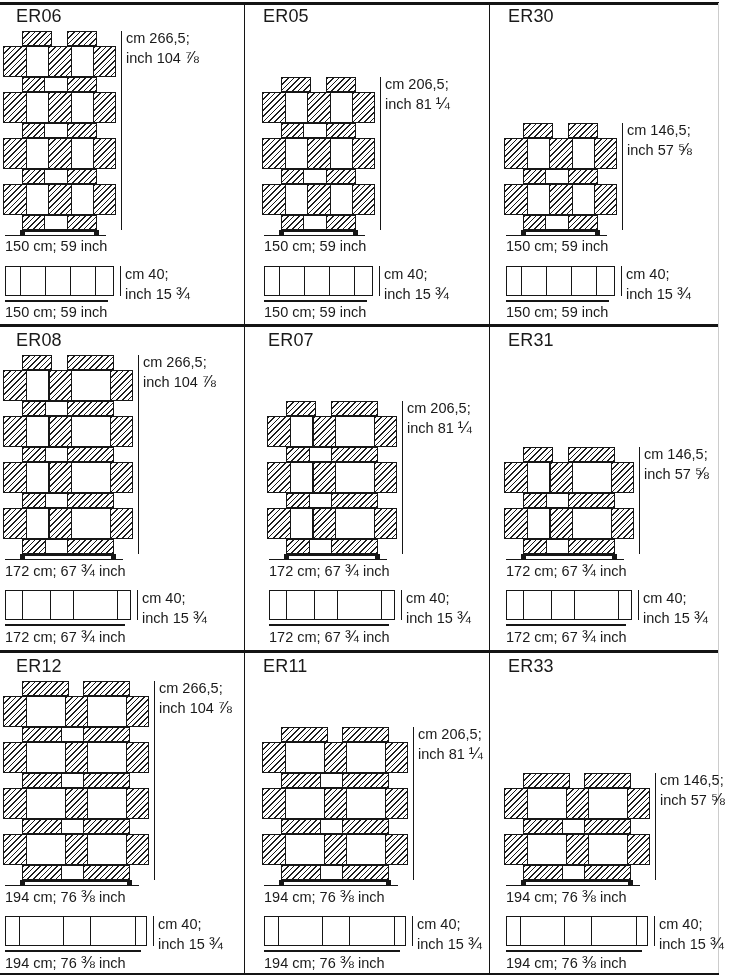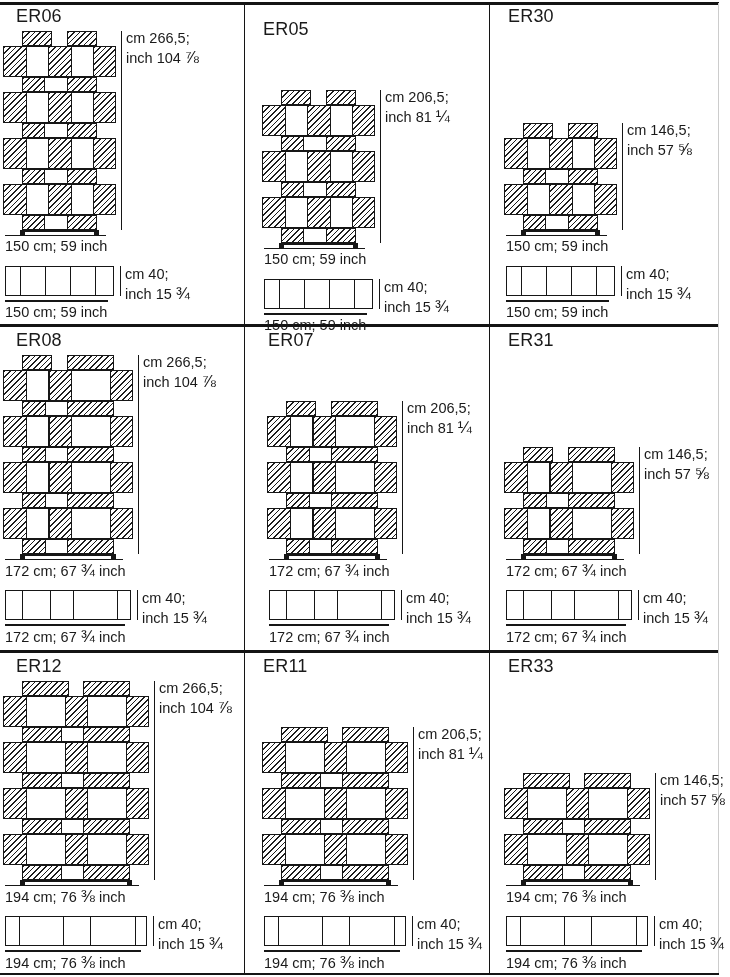--- a/index.html
+++ b/index.html
@@ -83,21 +83,21 @@
           <div class="bdiv" style="left: 39.2px;"></div>
           <div class="bdiv" style="left: 64.3px;"></div>
           <div class="bdiv" style="left: 89.4px;"></div>
         </div>
         <div class="dl-v" style="left: 119.5px; top: 263px; height: 30px;"></div>
         <div class="dim" style="left: 125px; top: 262px;">cm 40;</div>
         <div class="dim" style="left: 125px; top: 281px;">inch 15 <span class="frac">¾</span></div>
         <div class="dl-h" style="left: 5px; top: 297px; width: 103px;"></div>
         <div class="dim" style="left: 5px; top: 300px;">150 cm; 59 inch</div>
       </div>
-      <div class="cell" style="left: 245px; top: 16px; width: 244px; height: 240px;">
+      <div class="cell" style="left: 245px; top: 3px; width: 244px; height: 240px;">
         <div class="title" style="left: 18px; top: 3px;">ER05</div>
         <div style="position: absolute; left: 0px; top: 0px;">
           <div class="box hatch" style="left: 35.6px; top: 74px; width: 30.6px; height: 15px;"></div>
           <div class="box hatch" style="left: 80.8px; top: 74px; width: 30.6px; height: 15px;"></div>
           <div class="box hatch" style="left: 17px; top: 89px; width: 23.6px; height: 31px;"></div>
           <div class="box" style="left: 39.6px; top: 89px; width: 23.6px; height: 31px;"></div>
           <div class="box hatch" style="left: 62.2px; top: 89px; width: 23.6px; height: 31px;"></div>
           <div class="box" style="left: 84.8px; top: 89px; width: 23.6px; height: 31px;"></div>
           <div class="box hatch" style="left: 107.4px; top: 89px; width: 22.6px; height: 31px;"></div>
           <div class="box hatch" style="left: 35.6px; top: 120px; width: 30.6px; height: 15px;"></div>

